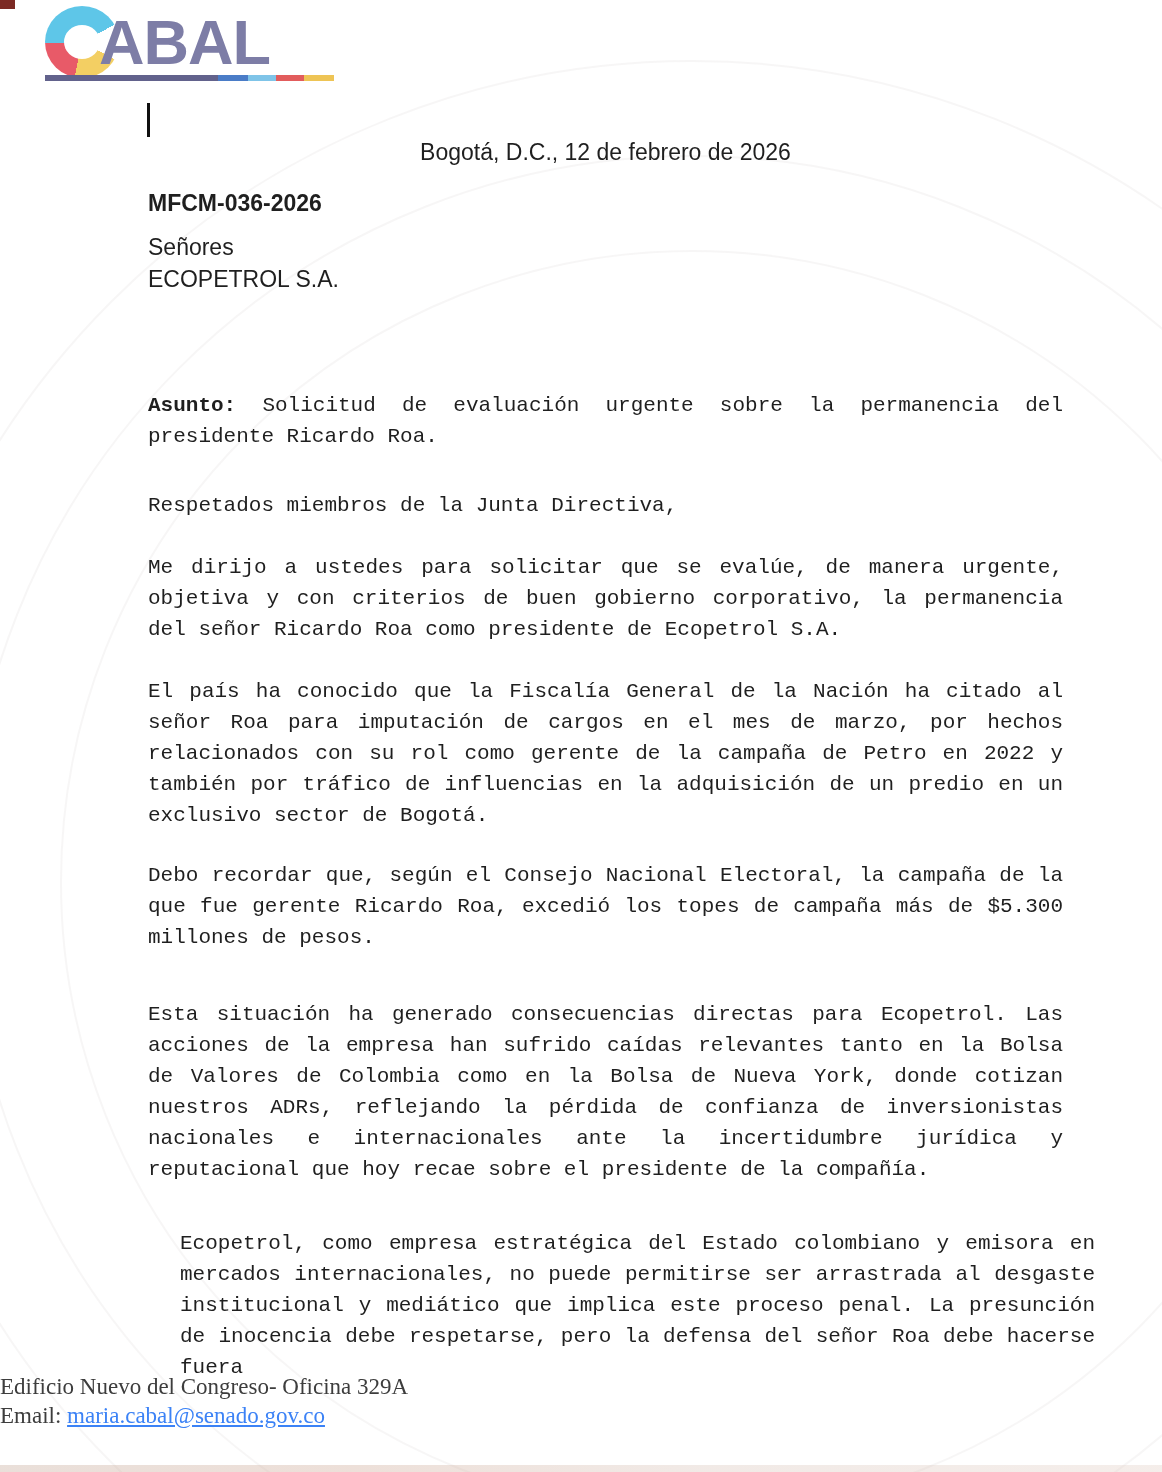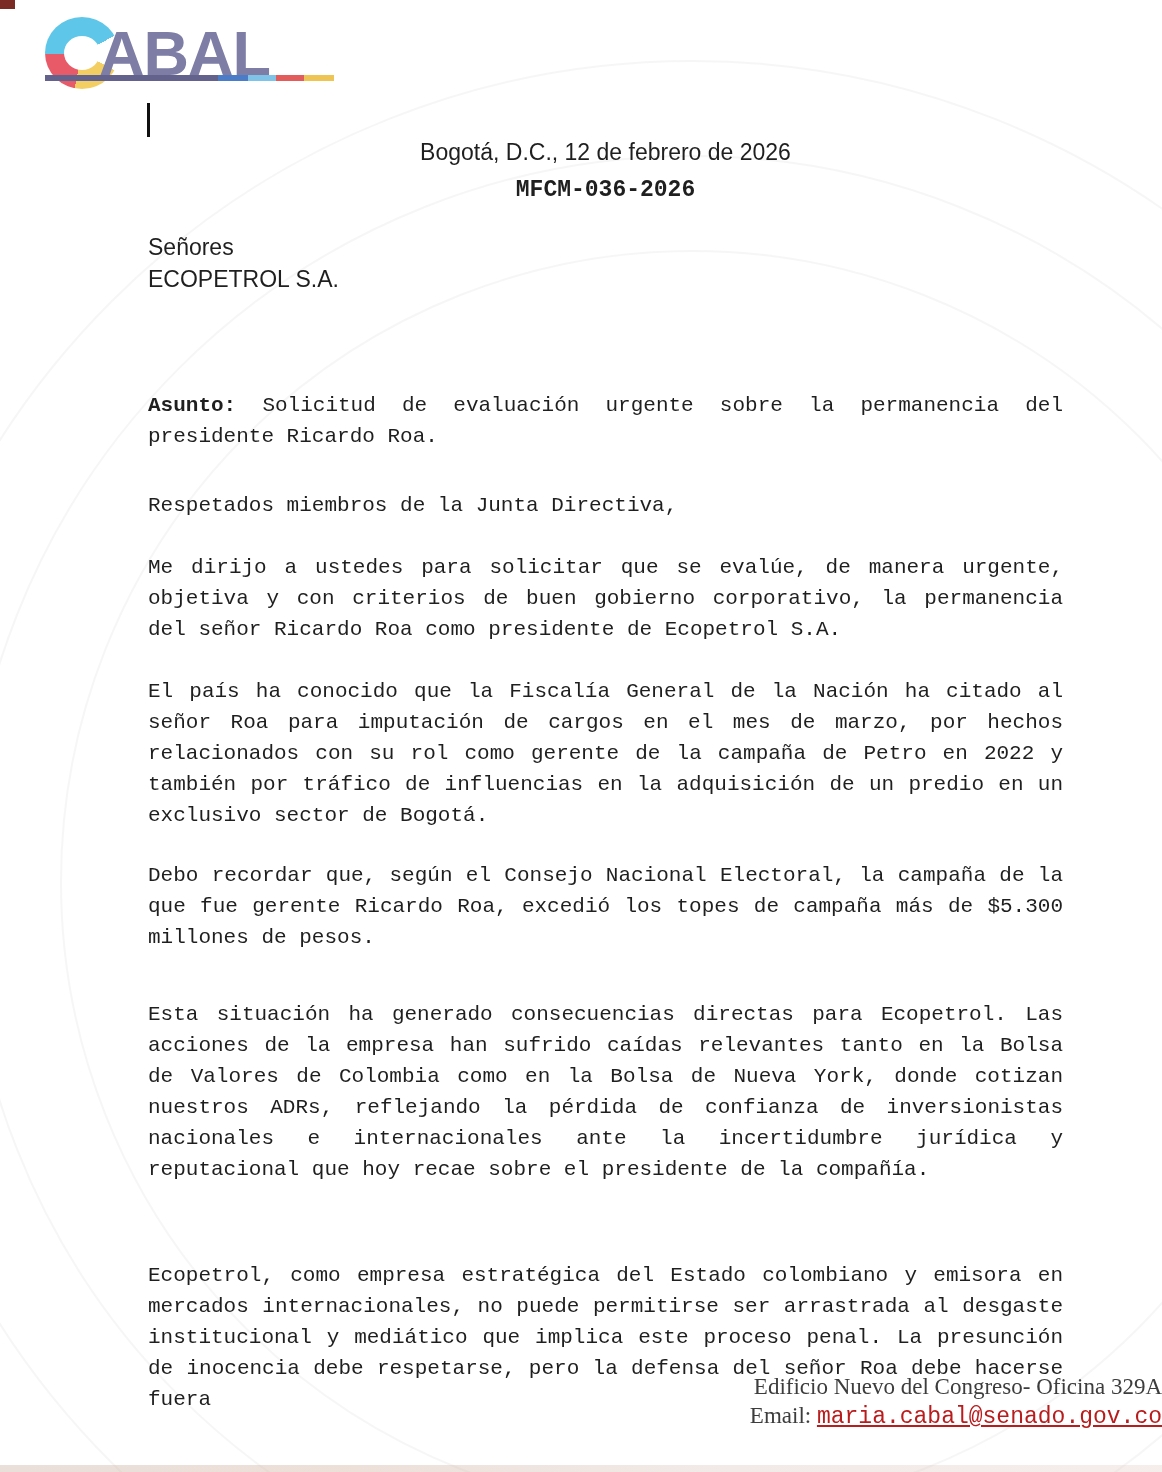--- a/index.html
+++ b/index.html
@@ -31,21 +31,21 @@
   }
   .bottom-edge {
     position: absolute; left: 0; bottom: 0; right: 0; height: 7px;
     background: linear-gradient(to right,
       rgba(185,150,130,0.30), rgba(215,185,170,0.45) 30%,
       rgba(200,170,155,0.25) 60%, rgba(225,205,195,0.35));
   }
 
   
   .logo {
-    position: absolute; left: 45px; top: 17px;
+    position: absolute; left: 45px; top: 6px;
     display: flex; align-items: flex-start;
   }
   .logo-c {
     width: 74px; height: 72px; border-radius: 50%;
     position: relative; flex: 0 0 auto;
   }
   .logo-c::after {
     content: ""; position: absolute; inset: 19px;
     background: #ffffff; border-radius: 50%;
   }
@@ -65,37 +65,37 @@
 
   .text-cursor {
     position: absolute; left: 147px; top: 103px;
     width: 3px; height: 34px; background: #101010;
   }
 
   
   .content { position: absolute; left: 148px; width: 915px; }
   .line { font-size: 23px; line-height: 31px; text-align: center; }
   .date-line     { top: 137px; }
-  .ref-line      { top: 175px; text-align: center; font-weight: 700; font-family: Liberation Mono, monospace; }
+  .ref-line      { top: 188px; text-align: left; font-weight: 700; }
   .recipient     { top: 231px; line-height: 32px; font-size: 23px; }
   .recipient .bold { font-weight: 700; letter-spacing: 0.5px; }
   .para { font-size: 21px; line-height: 31px; text-align: justify; font-family: Liberation Mono, monospace; }
   .subject       { top: 390px; }
   .subject .bold { font-weight: 700; }
   .salutation    { top: 490px; text-align: left; }
   .p1 { top: 552px; }
   .p2 { top: 676px; }
   .p3 { top: 860px; }
   .p4 { top: 999px; }
-  .p5 { top: 1260px; }
+  .p5 { top: 1228px; margin-left: 32px; }
 
   
   .footer {
     position: absolute; left: 0; top: 1372px; width: 100%;
-    text-align: right;
+    text-align: left;
     font-family: "Liberation Serif", serif;
     font-size: 23px; line-height: 29px; color: #3d3d3d;
   }
   .footer a { text-decoration: underline; }
 </style>
 </head>
 <body>
 
 <div class="wm-circle wm1"></div>
 <div class="wm-circle wm2"></div>
@@ -134,14 +134,14 @@
 <div class="content para salutation">Respetados miembros de la Junta Directiva,</div>
 
 <div class="content para p1">Me dirijo a ustedes para solicitar que se evalúe, de manera urgente, objetiva y con criterios de buen gobierno corporativo, la permanencia del señor Ricardo Roa como presidente de Ecopetrol S.A.</div>
 <div class="content para p2">El país ha conocido que la Fiscalía General de la Nación ha citado al señor Roa para imputación de cargos en el mes de marzo, por hechos relacionados con su rol como gerente de la campaña de Petro en 2022 y también por tráfico de influencias en la adquisición de un predio en un exclusivo sector de Bogotá.</div>
 <div class="content para p3">Debo recordar que, según el Consejo Nacional Electoral, la campaña de la que fue gerente Ricardo Roa, excedió los topes de campaña más de $5.300 millones de pesos.</div>
 <div class="content para p4">Esta situación ha generado consecuencias directas para Ecopetrol. Las acciones de la empresa han sufrido caídas relevantes tanto en la Bolsa de Valores de Colombia como en la Bolsa de Nueva York, donde cotizan nuestros ADRs, reflejando la pérdida de confianza de inversionistas nacionales e internacionales ante la incertidumbre jurídica y reputacional que hoy recae sobre el presidente de la compañía.</div>
 <div class="content para p5">Ecopetrol, como empresa estratégica del Estado colombiano y emisora en mercados internacionales, no puede permitirse ser arrastrada al desgaste institucional y mediático que implica este proceso penal. La presunción de inocencia debe respetarse, pero la defensa del señor Roa debe hacerse fuera</div>
 
 <div class="footer">
   <div>Edificio Nuevo del Congreso- Oficina 329A</div>
-  <div><span>Email: </span><a href="#" style="color: #b91c1c; font-family: Liberation Mono, monospace;">maria.cabal@senado.gov.co</a></div>
+  <div><span>Email: </span><a href="#" style="color: #3b82f6;">maria.cabal@senado.gov.co</a></div>
 </div>
 
 </body></html>

